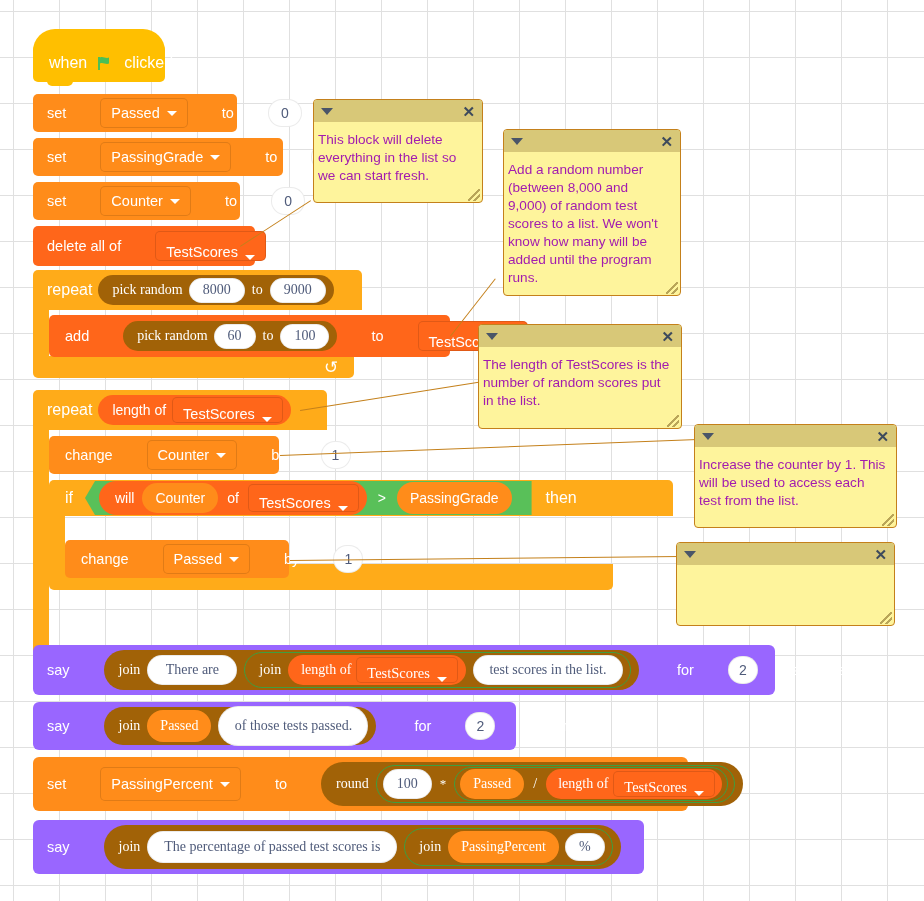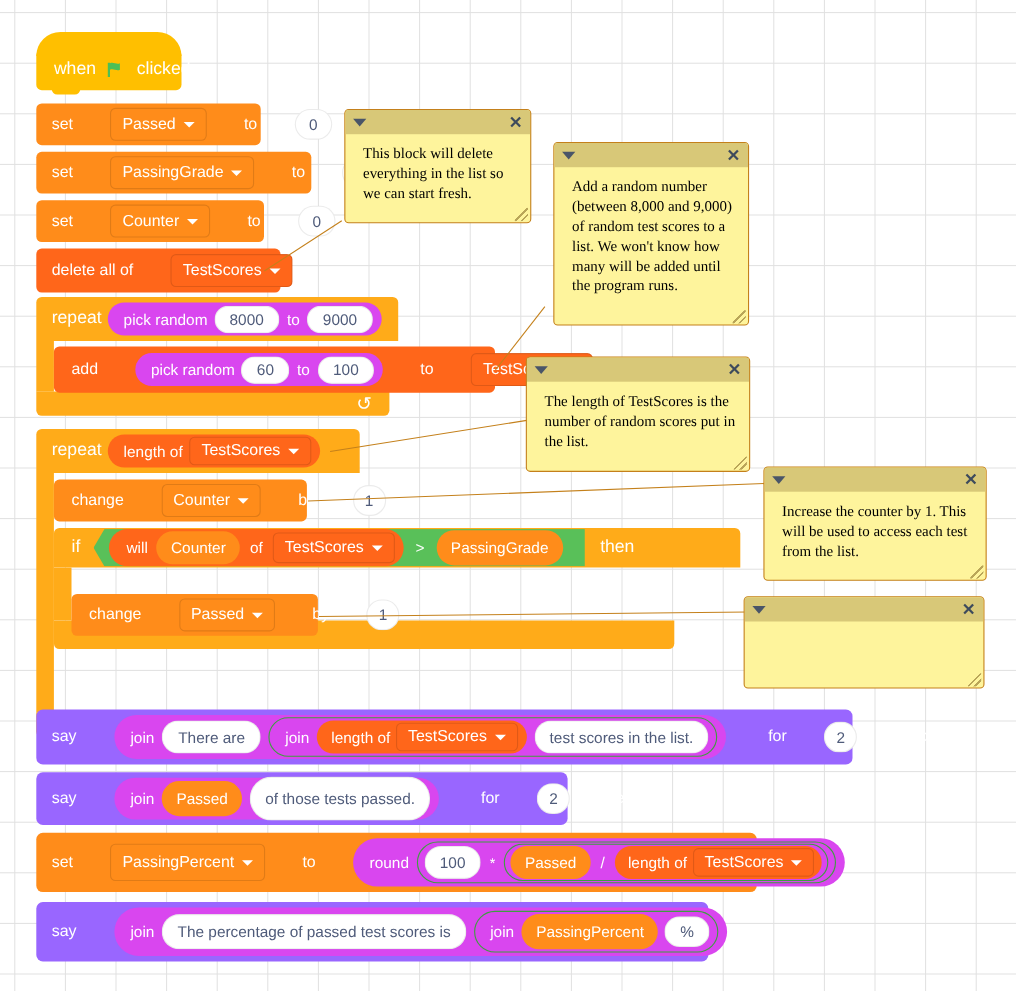--- a/index.html
+++ b/index.html
@@ -60,36 +60,36 @@
   .oval{
     display:inline-flex;align-items:center;justify-content:center;
     border-radius:999px;
     height:28px;padding:0 13px;
     font-size:14px;
     box-sizing:border-box;
   }
   .oval.white{background:#fff;color:#4f5b7a;border:1px solid rgba(0,0,0,.08);font-size:14px;}
   .oval.var{background:#FF8C1A;color:#fff;}
   .oval.list{background:#FF661A;color:#fff;}
-  .oval.op{background:#d946ef;color:#fff;}
+  .oval.op{background:#a16207;color:#fff;font-family:Liberation Serif, serif;}
 
   
   .dd{
     display:inline-flex;align-items:center;gap:7px;
     border-radius:5px;height:30px;padding:0 10px;
     font-size:14.5px;color:#fff;
     box-sizing:border-box;
   }
   .dd .caret{
     width:0;height:0;border-left:5px solid transparent;border-right:5px solid transparent;
     border-top:5px solid #fff;display:inline-block;
   }
 
   .dd.var{background:#FF8C1A;border:1px solid rgba(0,0,0,.12);}
-  .dd.list{background:#FF661A;border:1px solid rgba(0,0,0,.12);}
+  .dd.list{background:#FF661A;border:1px solid rgba(0,0,0,.12);align-items:flex-end;}
 
   
   .c-events{background:#FFBF00;}
   .c-var{background:#FF8C1A;}
   .c-list{background:#FF661A;}
   .c-ctrl{background:#FFAB19;}
   .c-look{background:#9966FF;}
 
   
   .hat{
@@ -132,25 +132,25 @@
     overflow:hidden;
   }
   .cm-head{
     height:22px;background:#D8C878;
     display:flex;align-items:center;justify-content:space-between;
     padding:0 7px;box-sizing:border-box;
   }
   .cm-caret{width:0;height:0;border-left:6px solid transparent;border-right:6px solid transparent;border-top:7px solid #4a5568;}
   .cm-x{color:#3d4a5c;font-size:15px;font-weight:bold;line-height:1;font-family:"Liberation Sans",sans-serif;}
   .cm-body{
-    padding:9px 10px 6px 16px;
+    padding:9px 10px 6px 4px;
     font-size:13.6px;line-height:1.32;
-    color:#000000;
+    color:#a21caf;
     white-space:pre-wrap;
-    font-family:Liberation Serif, serif;
+    font-family:Liberation Sans, sans-serif;
   }
   .cm-grip{
     position:absolute;right:2px;bottom:1px;width:12px;height:12px;
     background:
       linear-gradient(135deg,transparent 45%,#b9a558 45%,#b9a558 55%,transparent 55%),
       linear-gradient(135deg,transparent 70%,#b9a558 70%,#b9a558 80%,transparent 80%);
   }
   .conn{position:absolute;background:#C4801B;height:1px;transform-origin:0 0;}
 </style>
 </head>

